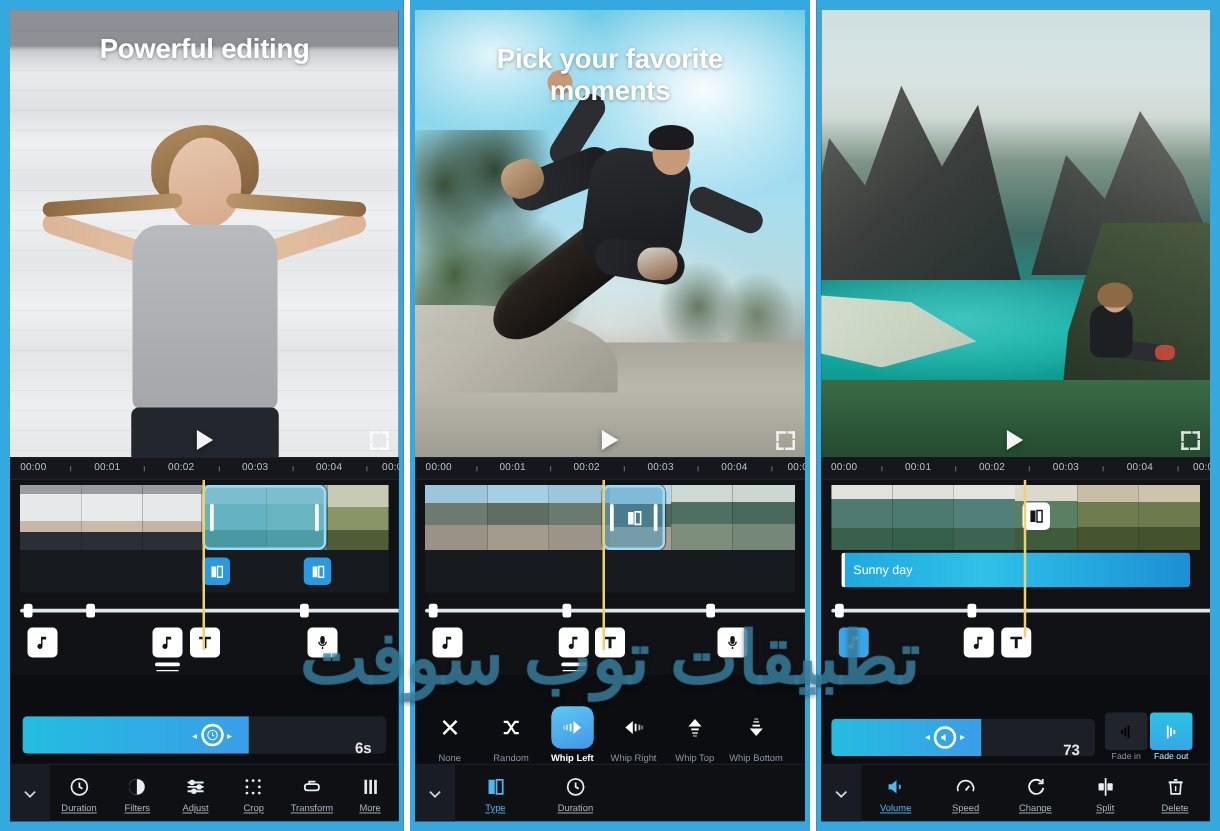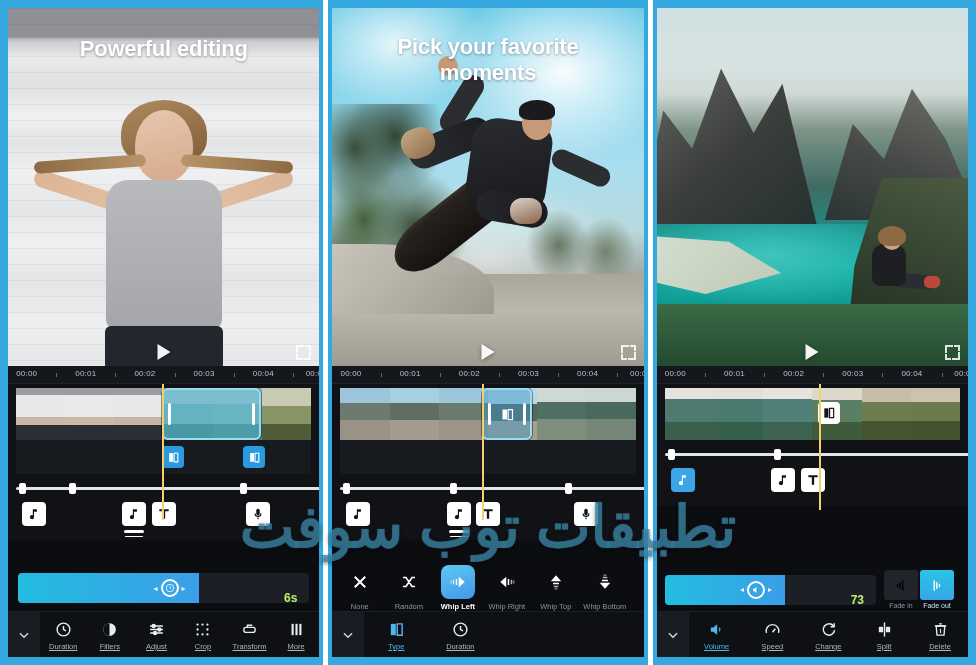--- a/index.html
+++ b/index.html
@@ -30,21 +30,21 @@
 
   
   .preview {
     position: relative;
     width: 100%;
     height: 358px;
     overflow: hidden;
   }
   .hero-title {
     position: absolute;
-    top: 28px; left: 0; right: 0;
+    top: 18px; left: 0; right: 0;
     text-align: center;
     color: #ffffff;
     font-size: 22px;
     font-weight: bold;
     line-height: 1.18;
     letter-spacing: -0.2px;
     text-shadow: 0 1px 3px rgba(0,0,0,.35);
     z-index: 6;
     padding: 0 14px;
   }
@@ -389,21 +389,21 @@
   }
   .slider-knob {
     width:18px; height:18px; border:2px solid #ffffff; border-radius:50%;
     display:flex; align-items:center; justify-content:center;
     color:#ffffff;
   }
   .slider-knob svg { width:10px; height:10px; }
   .knob-arrows { color:#e9f6ff; font-size:8px; margin:0 3px; }
   .slider-val {
     flex:1; text-align:right; padding-right:12px;
-    color:#bef264; font-size:12px; font-weight:bold;margin-top:20px;
+    color:#e5e5e5; font-size:12px; font-weight:bold;margin-top:20px;
   }
   .fade-group { display:flex; gap:2px; padding:0 6px 0 8px; align-items:flex-end; }
   .fade-btn {
     width:34px; height:30px; background:#20242b;
     display:flex; align-items:center; justify-content:center; border-radius:3px;
   }
   .fade-btn.active { background:linear-gradient(180deg,#2bc3e5,#36a6e6); }
   .fade-btn svg { width:14px; height:16px; }
   .fade-lbl { width:34px; text-align:center; color:#8e96a0; font-size:7px; }
   .fade-lbl.active { color:#bfe6f7; }
@@ -905,20 +905,25 @@
         <div class="clip-thumb" style="background:linear-gradient(180deg,#c8bda6 0 26%,#6f7c50 26% 64%,#46542f 64%)"></div>
         <div class="clip-thumb" style="background:linear-gradient(180deg,#cdc3ad 0 26%,#6d7a4e 26% 64%,#44522e 64%)"></div>
         <div style="position:absolute; left:52%; top:14px; width:22px; height:22px; background:#ffffff; border-radius:4px; display:flex; align-items:center; justify-content:center; z-index:5;">
           <svg viewBox="0 0 24 24" width="14" height="14" fill="none" stroke="#111418" stroke-width="2">
               <path d="M4 4h7v16H4z" fill="#111418" stroke="none"></path>
               <path d="M13 4h7v16h-7z"></path>
             </svg>
         </div>
       </div>
 
+      <div class="fxrow" style="background:transparent;">
+        <div class="audio-clip">
+          <span>Sunny day</span>
+        </div>
+      </div>
 
       <div class="scrollbar">
         <div class="scroll-track"></div>
         <div class="scroll-dot" style="left:1%"></div>
         <div class="scroll-dot" style="left:37%"></div>
       </div>
 
       <div class="tools-row">
         <div class="tool-chip blue" style="left:2%">
           <svg viewBox="0 0 24 24" fill="currentColor">

